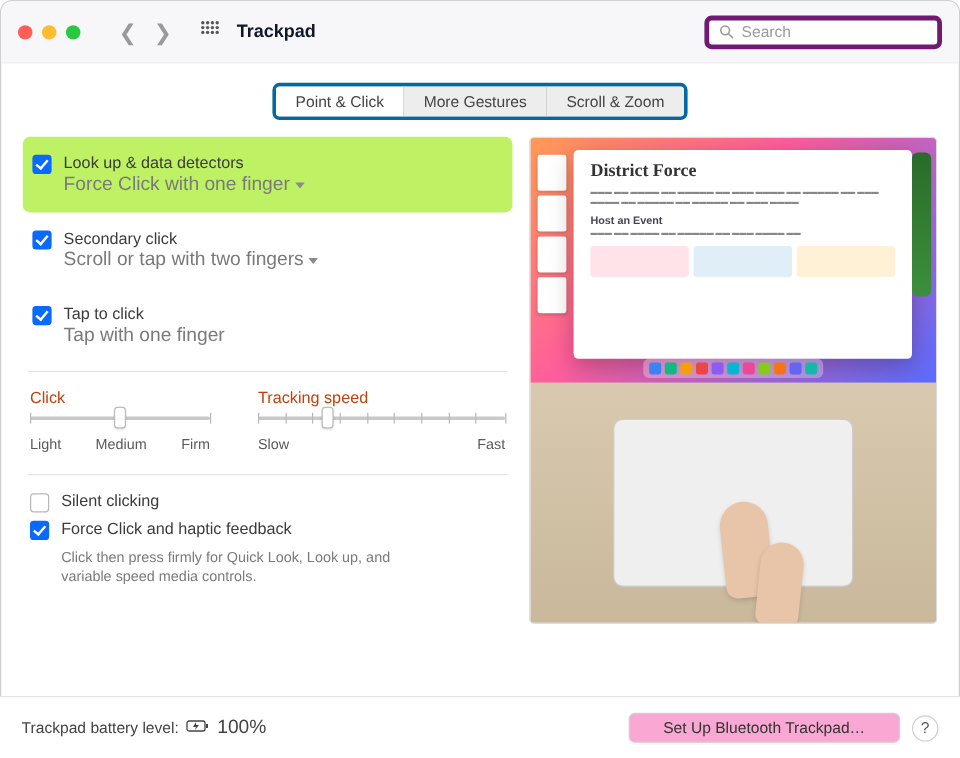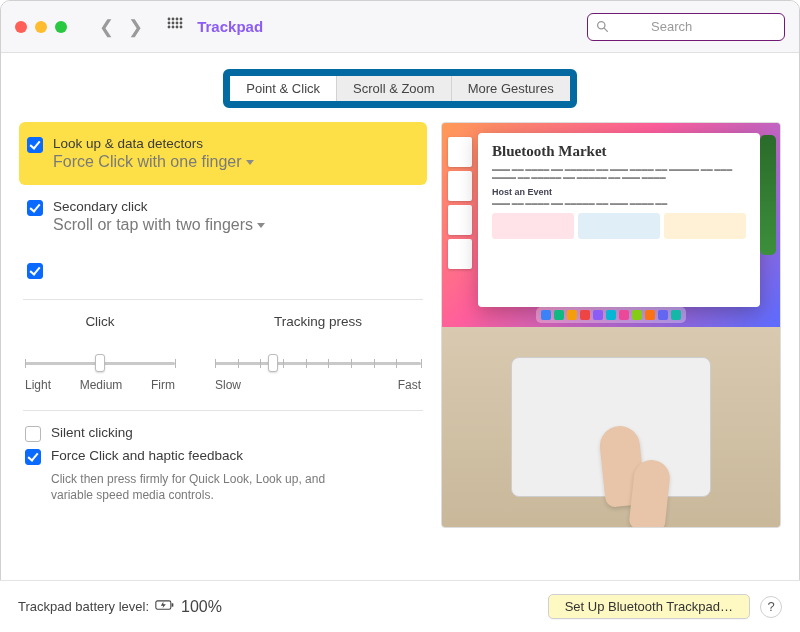--- a/index.html
+++ b/index.html
@@ -17,33 +17,33 @@
     border-radius: 10px 10px 0 0;
   }
   .traffic { display: flex; gap: 8px; }
   .dot { width: 12px; height: 12px; border-radius: 50%; }
   .dot.red { background: #ff5f57; }
   .dot.yellow { background: #febc2e; }
   .dot.green { background: #28c840; }
   .nav { display: flex; gap: 6px; margin-left: 28px; color: #9a9a9a; }
   .nav span { font-size: 18px; padding: 2px 4px; }
   .grid-icon { margin-left: 20px; color: #555; }
-  .title { margin-left: 14px; font-size: 15px; font-weight: 600; color: #8b5cf6; }
+  .title { margin-left: 14px; font-size: 15px; font-weight: 600; color: #0f172a; }
   .search {
     margin-left: auto; width: 198px; height: 28px;
-    border: 1px solid #701a75; border-radius: 6px; background: #fff;
-    display: flex; align-items: center; padding: 0 8px; color: #9a9a9a; gap: 36px;
+    border: 4px solid #701a75; border-radius: 6px; background: #fff;
+    display: flex; align-items: center; padding: 0 8px; color: #9a9a9a;
   }
   .search svg { margin-right: 6px; flex-shrink: 0; }
   .search span { font-size: 13px; }
 
   
   .tabs-wrap { display: flex; justify-content: center; padding: 16px 0 14px; }
   .tabs {
-    display: flex; border: 7px solid #0369a1; border-radius: 6px;
+    display: flex; border: 3px solid #0369a1; border-radius: 6px;
     overflow: hidden; background: #ededed;
   }
   .tab {
     padding: 5px 16px; font-size: 13px; color: #444; background: #ededed;
     border-right: 1px solid #d2d2d2;
   }
   .tab:last-child { border-right: none; }
   .tab.active { background: #fff; font-weight: 500; }
 
   
@@ -51,21 +51,21 @@
   .left { flex: 1 1 auto; }
   .right {
     width: 340px; height: 406px; border: 1px solid #ddd; border-radius: 4px;
     background: #eee; overflow: hidden; position: relative;
   }
 
   .option {
     display: flex; align-items: flex-start; gap: 10px;
     padding: 14px 10px 14px 8px; border-radius: 6px;
   }
-  .option.selected { background: #fde047; }
+  .option.selected { background: #bef264; }
   .checkbox {
     width: 16px; height: 16px; border-radius: 3px; border: 1px solid #b8b8b8;
     background: #fff; flex-shrink: 0; margin-top: 1px; position: relative;
   }
   .checkbox.checked { background: #0a69ff; border-color: #0a69ff; }
   .checkbox.checked::after {
     content: ""; position: absolute; left: 4px; top: 1px;
     width: 4px; height: 8px; border: solid #fff; border-width: 0 2px 2px 0;
     transform: rotate(40deg);
   }
@@ -75,21 +75,21 @@
     width: 0; height: 0; border-left: 4px solid transparent;
     border-right: 4px solid transparent; border-top: 5px solid #8a8a8a;
     display: inline-block;
   }
 
   .divider { border-top: 1px solid #e3e3e3; margin: 6px 4px 14px; }
 
   .sliders { display: flex; gap: 40px; padding: 0 6px; }
   .slider-col { flex: 1; }
   .slider-col.click { flex: 0 0 150px; }
-  .slider-label { text-align: center; font-size: 13.5px; color: #404040; margin-bottom: 25px; }
+  .slider-label { font-size: 13.5px; color: #c2410c; margin-bottom: 0; }
   .track {
     position: relative; height: 18px;
   }
   .track-line {
     position: absolute; left: 0; right: 0; top: 8px; height: 3px;
     background: #c9c9c9; border-radius: 2px;
   }
   .tick {
     position: absolute; top: 5px; width: 1px; height: 9px; background: #b8b8b8;
   }
@@ -152,22 +152,22 @@
 
   
   .footer {
     position: absolute; bottom: 0; left: 0; right: 0; height: 52px;
     border-top: 1px solid #e3e3e3; display: flex; align-items: center;
     padding: 0 18px; background: #fff;
   }
   .battery-label { font-size: 13px; color: #444; }
   .bolt { margin: 0 6px; }
   .btn {
-    margin-left: auto; padding: 4px 16px; border: 1px solid #d0d0d0;
-    border-radius: 5px; background: #fef9c3; font-size: 13px; color: #333;
+    margin-left: auto; padding: 4px 28px; border: 1px solid #d0d0d0;
+    border-radius: 5px; background: #f9a8d4; font-size: 13px; color: #333;
     box-shadow: 0 1px 1px rgba(0,0,0,0.04);
   }
   .help {
     width: 22px; height: 22px; border: 1px solid #d0d0d0; border-radius: 50%;
     margin-left: 10px; display: flex; align-items: center; justify-content: center;
     font-size: 13px; color: #555; background: #fff;
   }
 </style>
 </head>
 <body>
@@ -206,22 +206,22 @@
         <circle cx="6.5" cy="6.5" r="4.5" fill="none" stroke="#9a9a9a" stroke-width="1.6"></circle>
         <line x1="10" y1="10" x2="14" y2="14" stroke="#9a9a9a" stroke-width="1.6" stroke-linecap="round"></line>
       </svg>
     <span>Search</span>
   </div>
 </div>
 
 <div class="tabs-wrap">
   <div class="tabs">
     <div class="tab active">Point &amp; Click</div>
+    <div class="tab">More Gestures</div>
     <div class="tab">Scroll &amp; Zoom</div>
-    <div class="tab">More Gestures</div>
   </div>
 </div>
 
 <div class="main">
   <div class="left">
 
     <div class="option selected">
       <div class="checkbox checked"></div>
       <div>
         <div class="opt-title">Look up &amp; data detectors</div>
@@ -238,20 +238,26 @@
         <div class="opt-title">Secondary click</div>
         <div class="opt-sub">
           <span>Scroll or tap with two fingers</span>
           <span class="chev"></span>
         </div>
       </div>
     </div>
 
     <div class="option">
       <div class="checkbox checked"></div>
+      <div>
+        <div class="opt-title">Tap to click</div>
+        <div class="opt-sub">
+          <span>Tap with one finger</span>
+        </div>
+      </div>
     </div>
 
     <div class="divider"></div>
 
     <div class="sliders">
       <div class="slider-col click">
         <div class="slider-label">Click</div>
         <div class="track">
           <div class="track-line"></div>
           <div class="tick" style="left:0%"></div>
@@ -259,21 +265,21 @@
           <div class="tick" style="left:100%"></div>
           <div class="thumb" style="left:calc(50% - 5px)"></div>
         </div>
         <div class="ends">
           <span>Light</span>
           <span>Medium</span>
           <span>Firm</span>
         </div>
       </div>
       <div class="slider-col">
-        <div class="slider-label">Tracking press</div>
+        <div class="slider-label">Tracking speed</div>
         <div class="track">
           <div class="track-line"></div>
           <div class="tick" style="left:0%"></div>
             <div class="tick" style="left:11%"></div>
           <div class="tick" style="left:22%"></div>
             <div class="tick" style="left:33%"></div>
           <div class="tick" style="left:44%"></div>
             <div class="tick" style="left:55%"></div>
           <div class="tick" style="left:66%"></div>
             <div class="tick" style="left:77%"></div>
@@ -306,21 +312,21 @@
 
   <div class="right">
     <div class="preview-screen">
       <div class="preview-thumbs">
           <div></div>
           <div></div>
           <div></div>
           <div></div>
         </div>
       <div class="preview-win">
-        <h3>Bluetooth Market</h3>
+        <h3>District Force</h3>
         <p>▬▬▬ ▬▬ ▬▬▬▬ ▬▬ ▬▬▬▬▬ ▬▬ ▬▬▬ ▬▬▬▬ ▬▬ ▬▬▬▬▬ ▬▬ ▬▬▬ ▬▬▬▬ ▬▬ ▬▬▬▬▬ ▬▬ ▬▬▬▬▬ ▬▬ ▬▬▬ ▬▬▬▬</p>
         <h4>Host an Event</h4>
         <p>▬▬▬ ▬▬ ▬▬▬▬ ▬▬ ▬▬▬▬▬ ▬▬ ▬▬▬ ▬▬▬▬ ▬▬</p>
         <div class="preview-cards">
             <div class="preview-card a"></div>
             <div class="preview-card b"></div>
             <div class="preview-card c"></div>
           </div>
       </div>
       <div class="preview-prod"></div>

